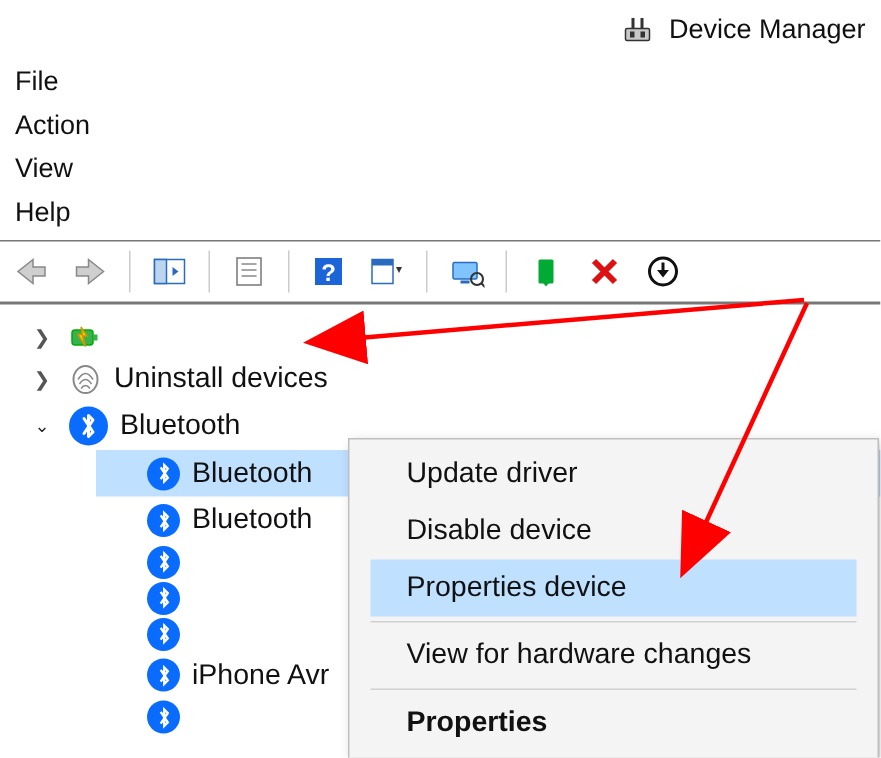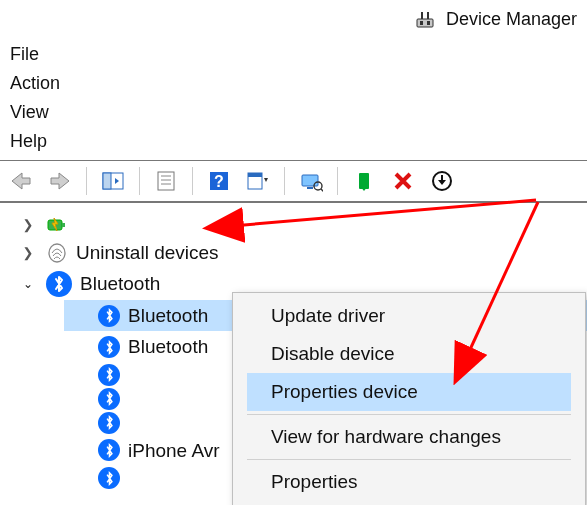--- a/index.html
+++ b/index.html
@@ -90,21 +90,21 @@
     font-size: 19px;
     padding: 4px 14px;
     z-index: 5;
   }
   .ctxmenu .item {
     padding: 8px 24px;
     cursor: default;
   }
   .ctxmenu .item.hi { background: #bfe0ff; }
   .ctxmenu .msep { height:1px; background:#d0d0d0; margin:3px 0; }
-  .ctxmenu .bold { font-weight: 400; }
+  .ctxmenu .bold { font-weight: 700; }
   svg.arrows {
     position: absolute;
     left: 0; top: 0;
     pointer-events: none;
     z-index: 10;
   }
 </style>
 </head>
 <body>
 

